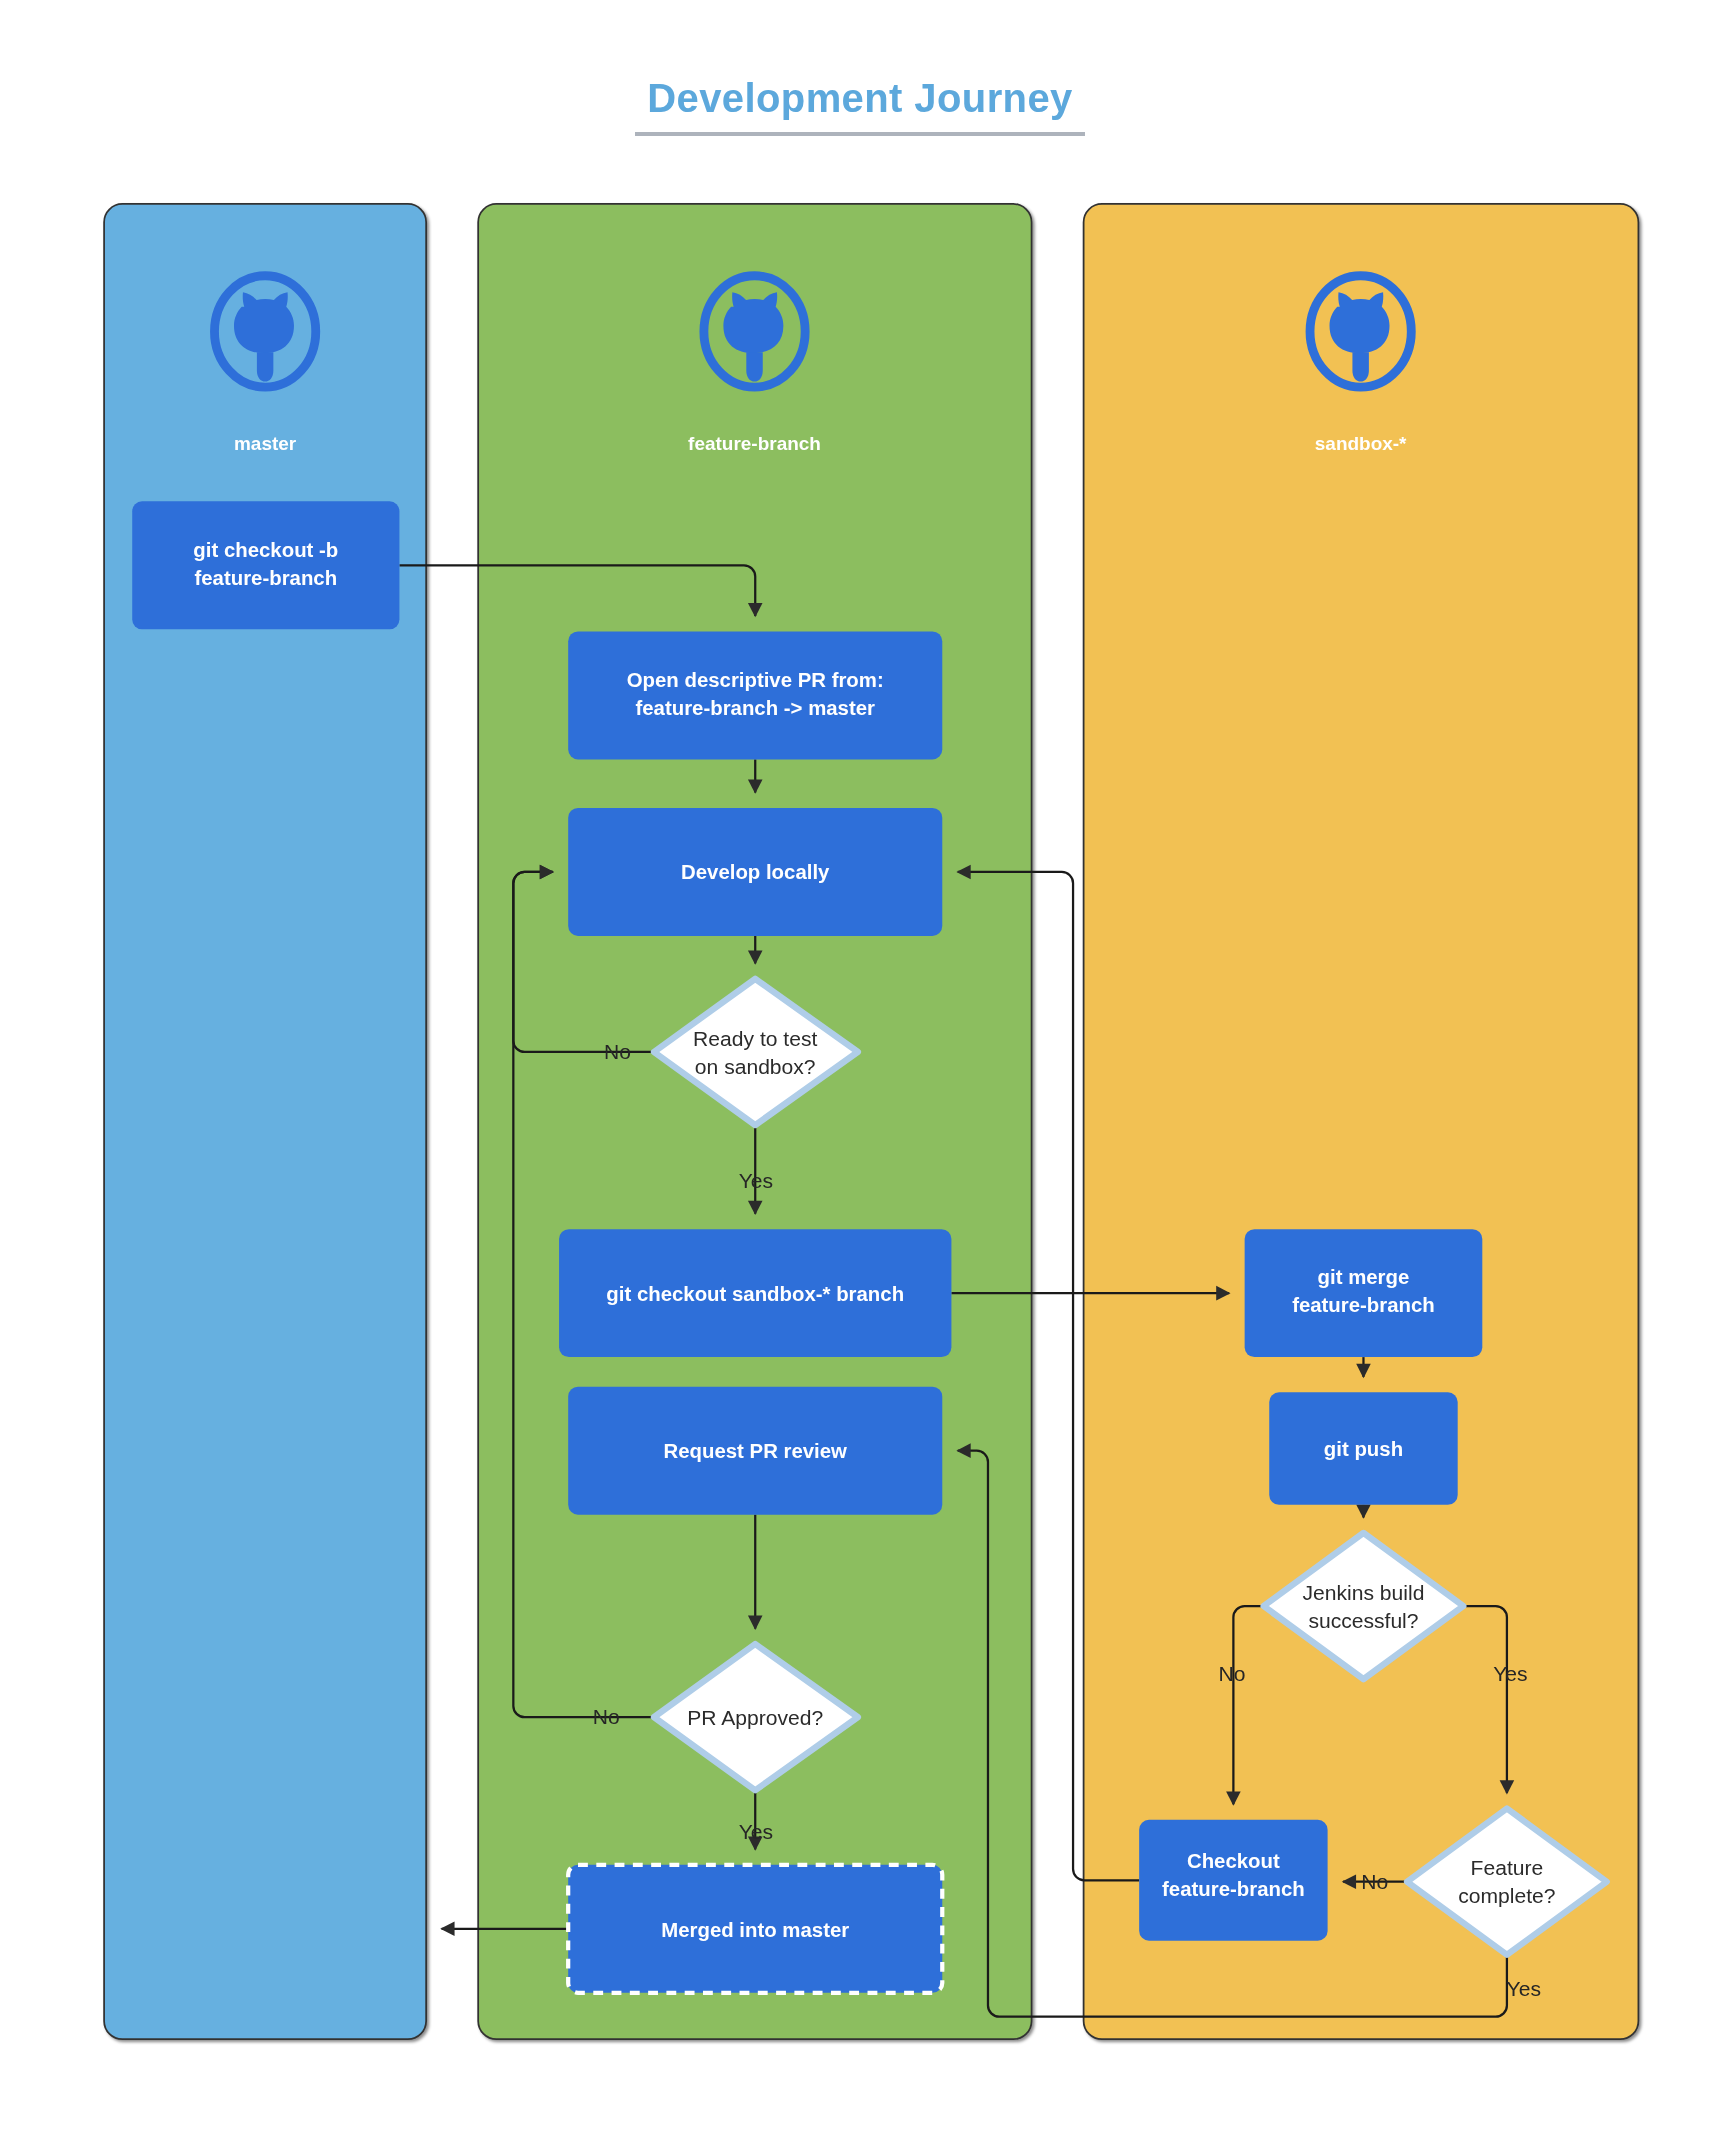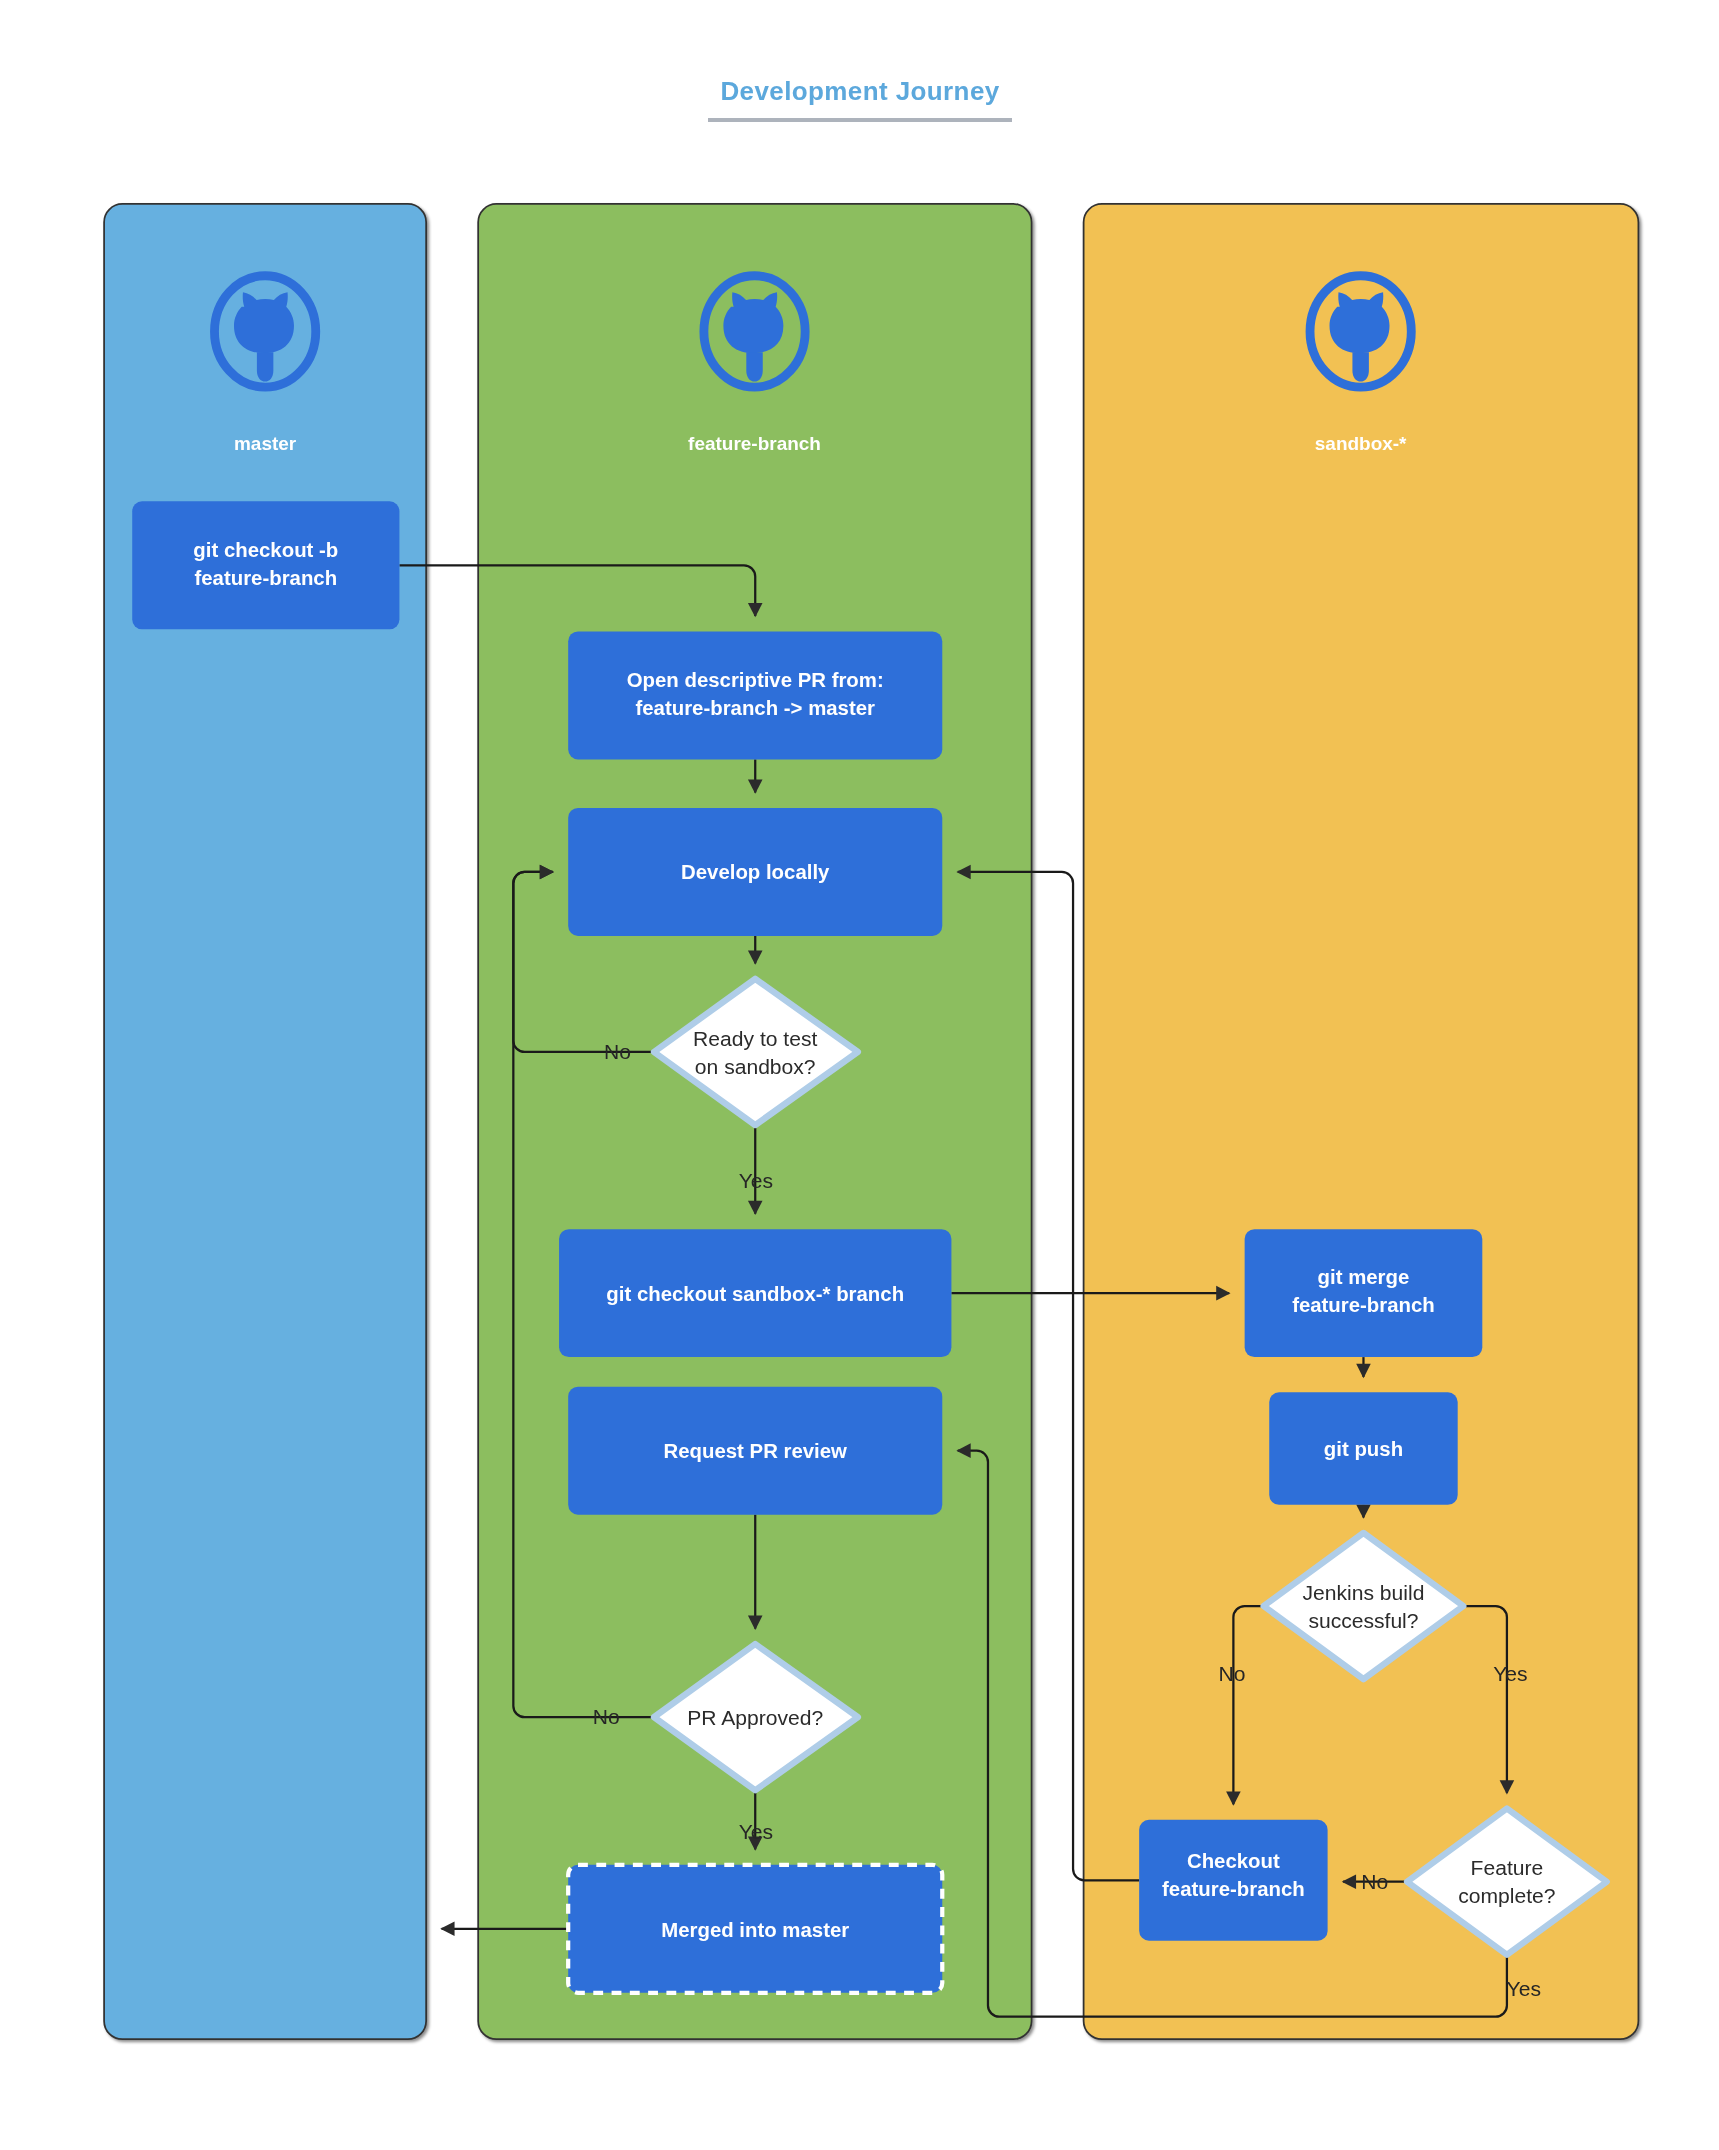--- a/index.html
+++ b/index.html
@@ -1,21 +1,21 @@
 <!DOCTYPE html>
 <html style="font-size:11.2px"><head>
 <meta charset="utf-8">
 <title>Development Journey</title>
 <style>
   html,body{margin:0;padding:0;background:#ffffff;}
   body{width:1720px;height:2151px;font-family:"Liberation Sans",sans-serif;overflow:hidden;}
   #stage{position:relative;width:1720px;height:2151px;background:#fff;}
   svg#flow{position:absolute;left:0;top:0;width:1720px;height:2151px;}
   .title-wrap{position:absolute;left:0;top:76px;width:1720px;text-align:center;}
-  .title-txt{display:inline-block;font-size:26px;font-weight:bold;color:#5CA8DC;
+  .title-txt{display:inline-block;font-size:40px;font-weight:bold;color:#5CA8DC;
              letter-spacing:0.4px;padding:0 12.7px 11.2px 12.7px;border-bottom:4.9px solid #ADB3BC;}
   .lane-label{font-size:27px;font-weight:bold;fill:#ffffff;text-anchor:middle;}
   .node-txt{font-size:29px;font-weight:bold;fill:#ffffff;text-anchor:middle;
             font-family:"Liberation Sans",sans-serif;}
   .dec-txt{font-size:30px;font-weight:normal;fill:#2B2B2B;text-anchor:middle;
            font-family:"Liberation Sans",sans-serif;}
   .edge-lbl{font-size:30px;fill:#262626;text-anchor:middle;
             font-family:"Liberation Sans",sans-serif;}
   .edge{fill:none;stroke:#1A1A1A;stroke-width:3.2;}
 </style>

